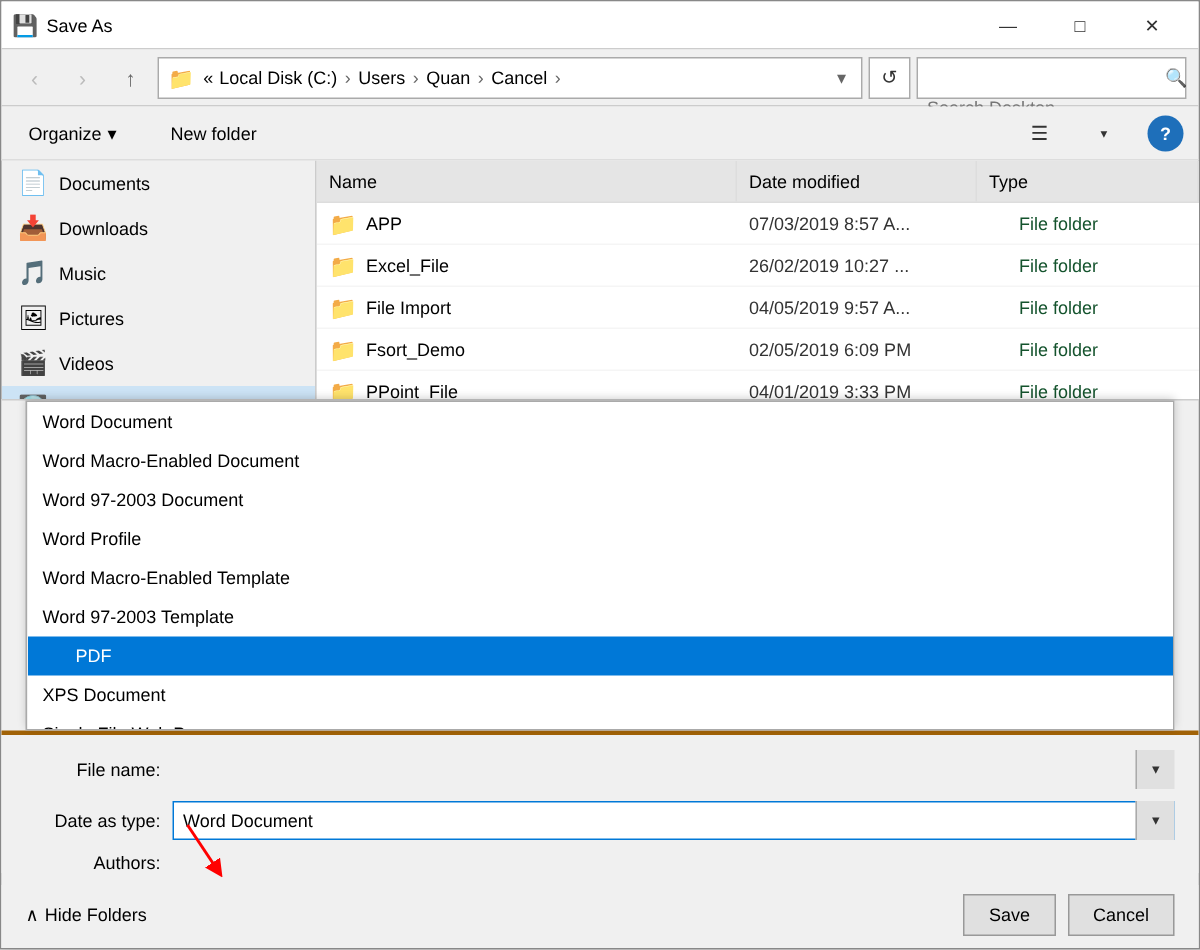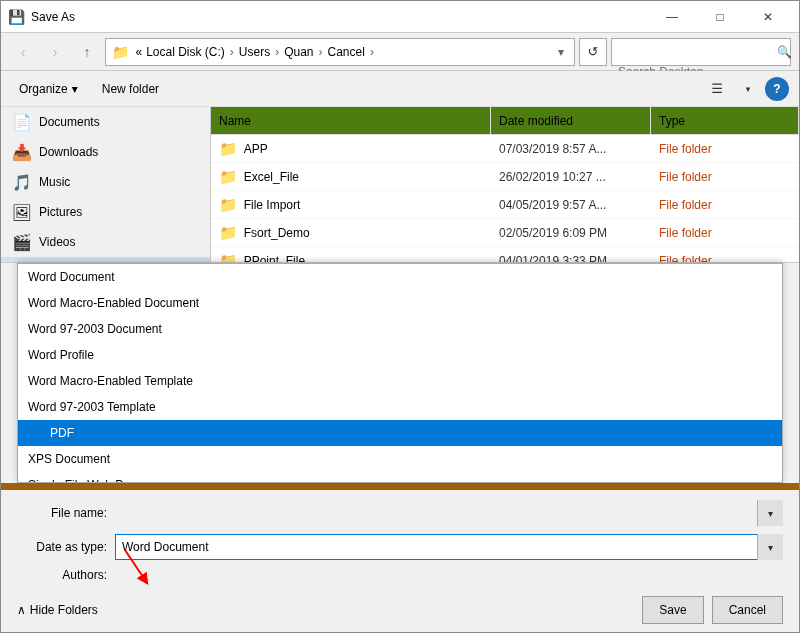--- a/index.html
+++ b/index.html
@@ -148,21 +148,21 @@
       margin-top: 41px;
     }
 
     
     .toolbar-row {
       height: 36px;
       background: #f0f0f0;
       display: flex;
       align-items: center;
       padding: 0 10px;
-      gap: 8px;
+      gap: 20px;
       border-bottom: 1px solid #ddd;
     }
     .toolbar-btn {
       height: 24px;
       padding: 0 8px;
       background: #f0f0f0;
       border: none;
       cursor: pointer;
       font-size: 12px;
       color: #000;
@@ -248,21 +248,21 @@
     .disk-icon { color: #888; }
 
     
     .file-list {
       flex: 1;
       background: #fff;
       overflow: auto;
     }
     .file-list-header {
       height: 28px;
-      background: #4d7c0f;
+      background: #e5e5e5;
       border-bottom: 1px solid #ddd;
       display: flex;
       align-items: center;
       padding: 0;
       position: sticky;
       top: 0;
     }
     .col-header {
       height: 100%;
       display: flex;
@@ -288,27 +288,27 @@
     }
     .file-row .cell {
       padding: 0 8px;
       font-size: 12px;
       height: 100%;
       display: flex;
       align-items: center;
     }
     .file-row .cell-name { width: 280px; gap: 6px; }
     .file-row .cell-date { width: 160px; color: #333; }
-    .file-row .cell-type { flex: 1; color: #c2410c; }
+    .file-row .cell-type { flex: 1; color: #14532d; margin-left: 20px; }
     .file-folder-icon { color: #e8b84b; font-size: 15px; }
 
     
     .bottom-form {
       background: #f0f0f0;
-      border-top: 7px solid #a16207;
+      border-top: 3px solid #a16207;
       padding: 10px 16px 8px;
     }
     .form-row {
       display: flex;
       align-items: center;
       margin-bottom: 8px;
       gap: 8px;
     }
     .form-label {
       width: 90px;

